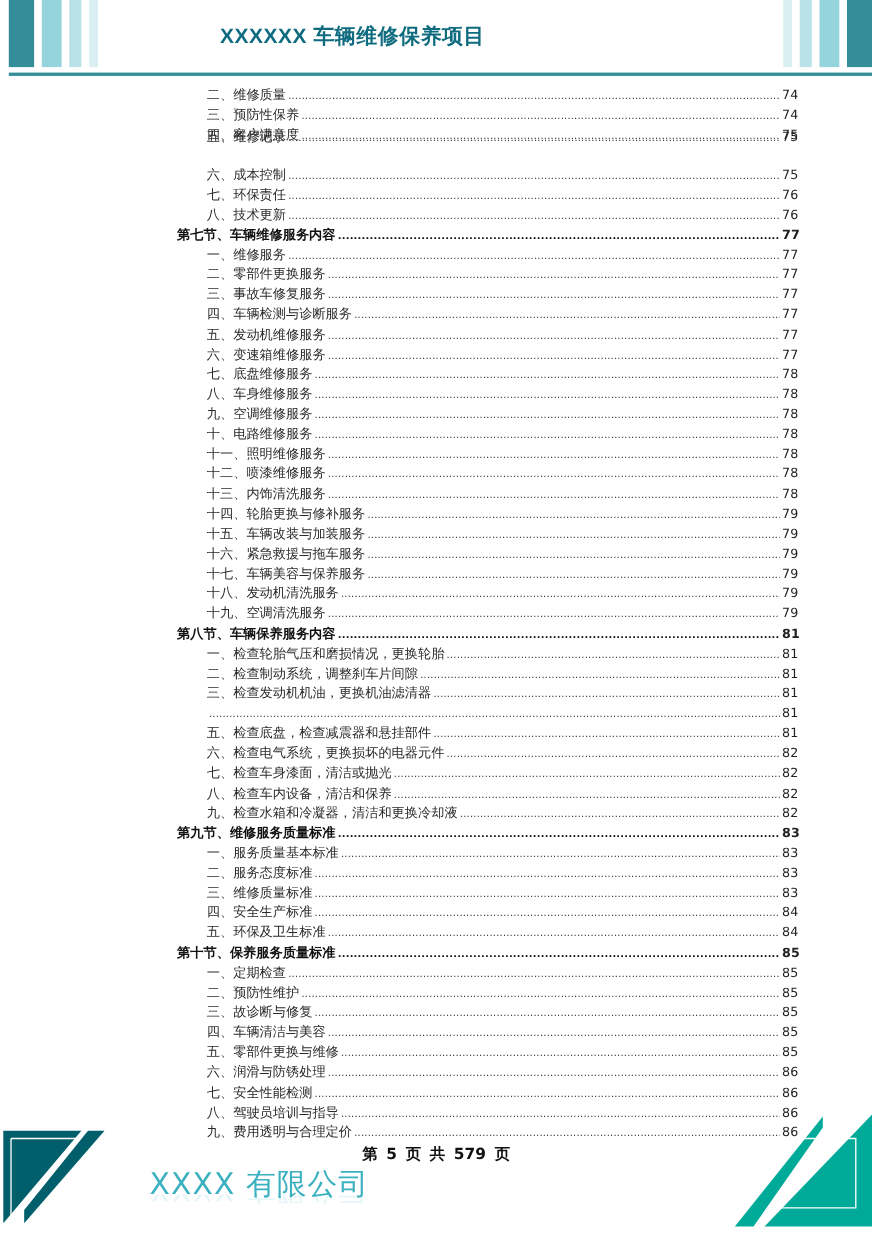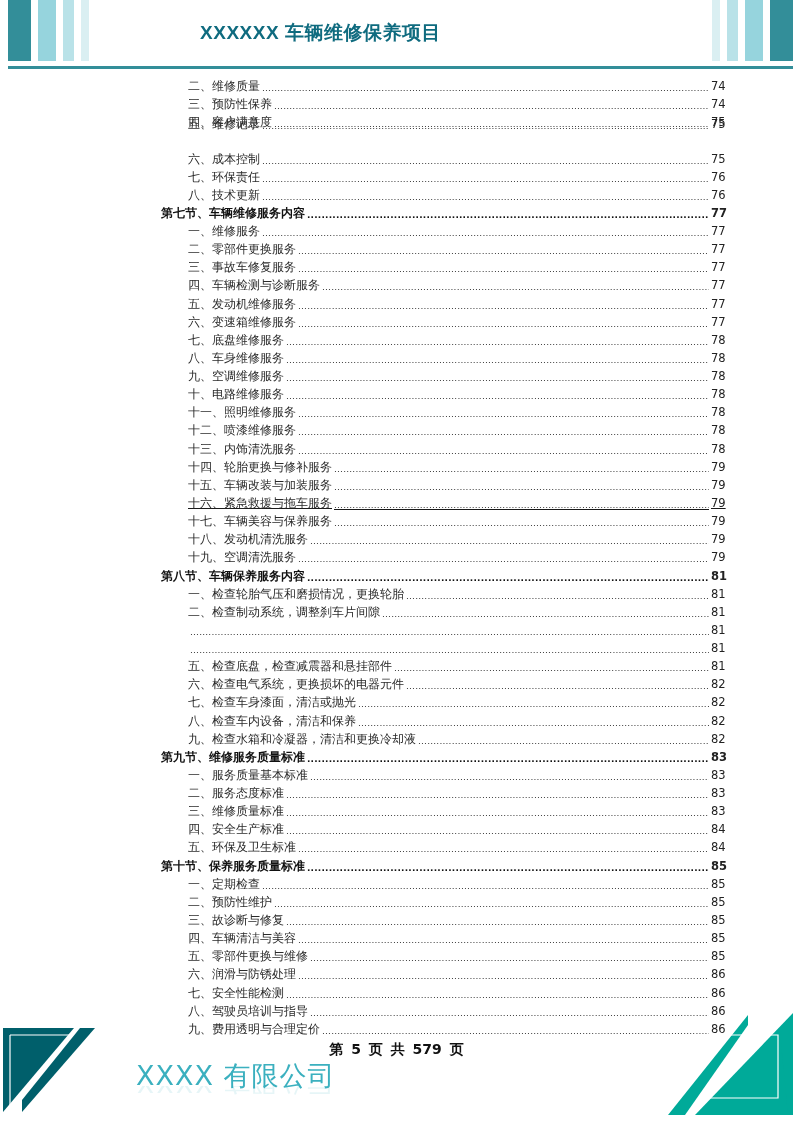--- a/index.html
+++ b/index.html
@@ -162,21 +162,21 @@
     <div class="row sub" style="top: 381px;">
       <span class="txt">十四、轮胎更换与修补服务</span>
       <span class="dots">........................................................................................................................................................................................................</span>
       <span class="pg">79</span>
     </div>
     <div class="row sub" style="top: 399px;">
       <span class="txt">十五、车辆改装与加装服务</span>
       <span class="dots">........................................................................................................................................................................................................</span>
       <span class="pg">79</span>
     </div>
-    <div class="row sub" style="top: 417px; text-decoration: underline;">
+    <div class="row sub" style="top: 417px;">
       <span class="txt">十六、紧急救援与拖车服务</span>
       <span class="dots">........................................................................................................................................................................................................</span>
       <span class="pg">79</span>
     </div>
     <div class="row sub" style="top: 435px;">
       <span class="txt">十七、车辆美容与保养服务</span>
       <span class="dots">........................................................................................................................................................................................................</span>
       <span class="pg">79</span>
     </div>
     <div class="row sub" style="top: 453px;">
@@ -198,20 +198,21 @@
       <span class="txt">一、检查轮胎气压和磨损情况，更换轮胎</span>
       <span class="dots">........................................................................................................................................................................................................</span>
       <span class="pg">81</span>
     </div>
     <div class="row sub" style="top: 526px;">
       <span class="txt">二、检查制动系统，调整刹车片间隙</span>
       <span class="dots">........................................................................................................................................................................................................</span>
       <span class="pg">81</span>
     </div>
     <div class="row sub" style="top: 544px;">
+      <span class="txt">三、检查发动机机油，更换机油滤清器</span>
       <span class="dots">........................................................................................................................................................................................................</span>
       <span class="pg">81</span>
     </div>
     <div class="row sub" style="top: 562px;">
       <span class="dots">........................................................................................................................................................................................................</span>
       <span class="pg">81</span>
     </div>
     <div class="row sub" style="top: 580px;">
       <span class="txt">五、检查底盘，检查减震器和悬挂部件</span>
       <span class="dots">........................................................................................................................................................................................................</span>

